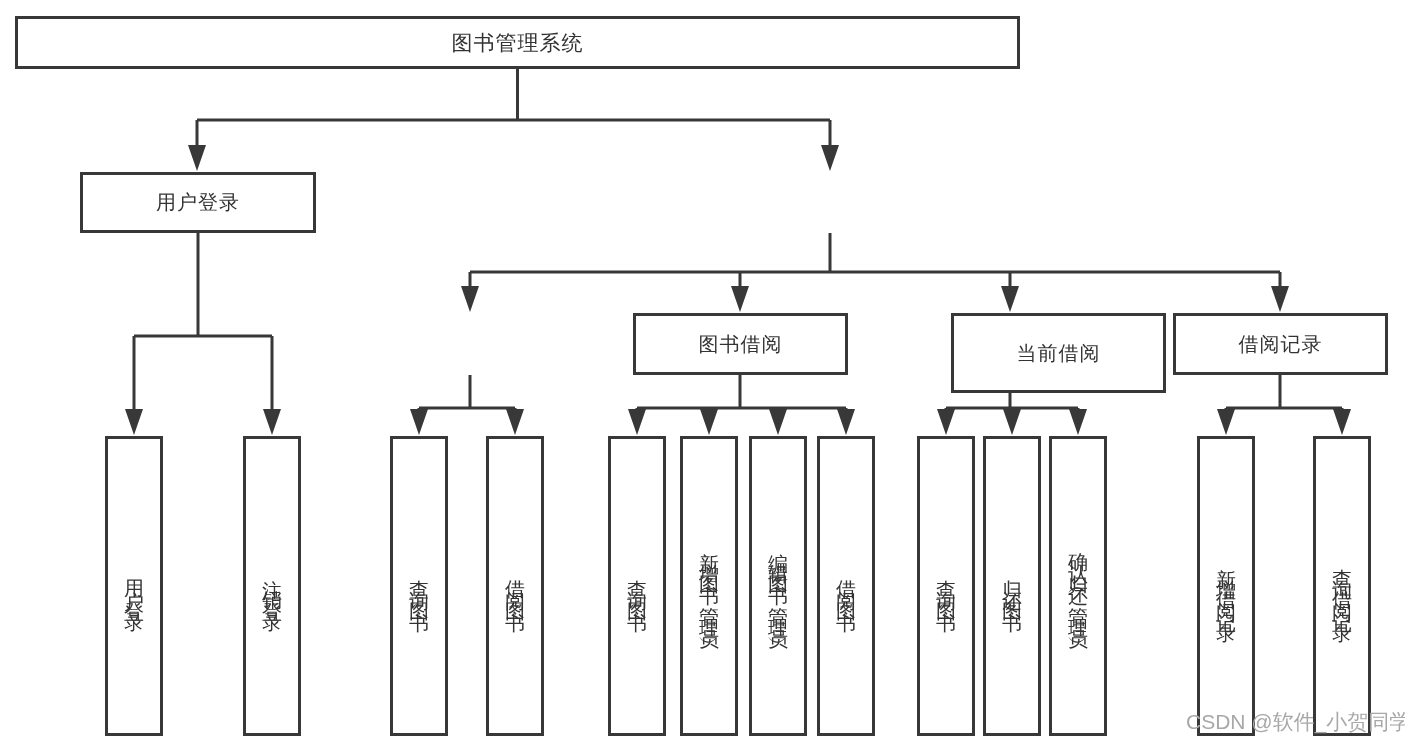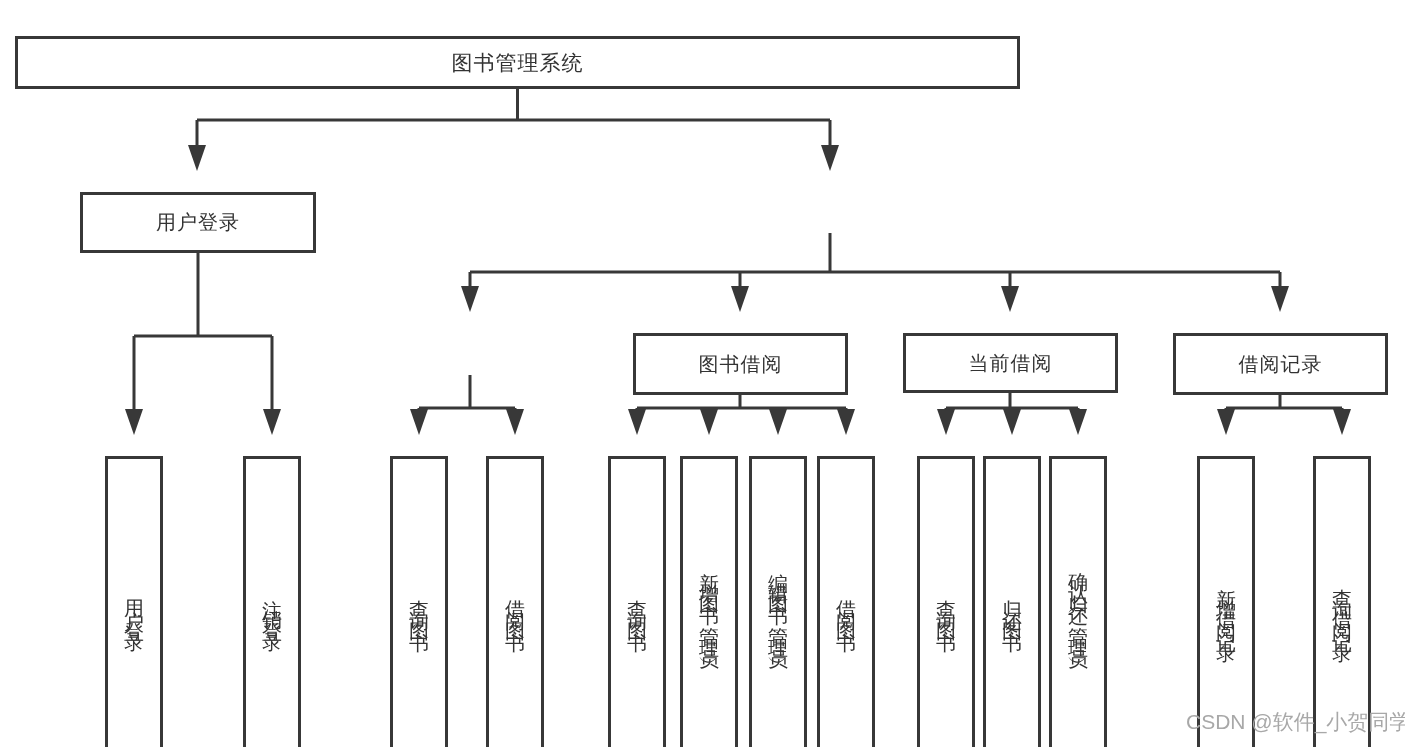--- a/index.html
+++ b/index.html
@@ -40,21 +40,20 @@
     box-sizing:border-box;
     border:3px solid var(--line);
     background:var(--fill);
     color:var(--text);
     display:flex;
     align-items:center;
     justify-content:center;
     font-size:20px;
     letter-spacing:1px;
     z-index:2;
-    margin-top:20px;
   }
   .node.root{
     font-size:21px;
   }
   .leaf{
     width:58px;
     top:436px;
     height:300px;
   }
   .leaf .vtext{
@@ -111,21 +110,21 @@
       <polygon points="1217,409 1235,409 1226,435"></polygon>
       <polygon points="1333,409 1351,409 1342,435"></polygon>
     </g>
   </svg>
 
   <div class="node root" style="left:15px; top:16px; width:1005px; height:53px;">图书管理系统</div>
 
   <div class="node" style="left:80px; top:172px; width:236px; height:61px;">用户登录</div>
 
   <div class="node" style="left:633px; top:313px; width:215px; height:62px;">图书借阅</div>
-  <div class="node" style="left:903px; top:313px; width:215px; height:60px;">当前借阅</div>
+  <div class="node" style="left:951px; top:313px; width:215px; height:80px;">当前借阅</div>
   <div class="node" style="left:1173px; top:313px; width:215px; height:62px;">借阅记录</div>
 
   <div class="node leaf" style="left:105px;">
     <span class="vtext">用户登录</span>
   </div>
   <div class="node leaf" style="left:243px;">
     <span class="vtext">注销登录</span>
   </div>
   <div class="node leaf" style="left:390px;">
     <span class="vtext">查询图书</span>

